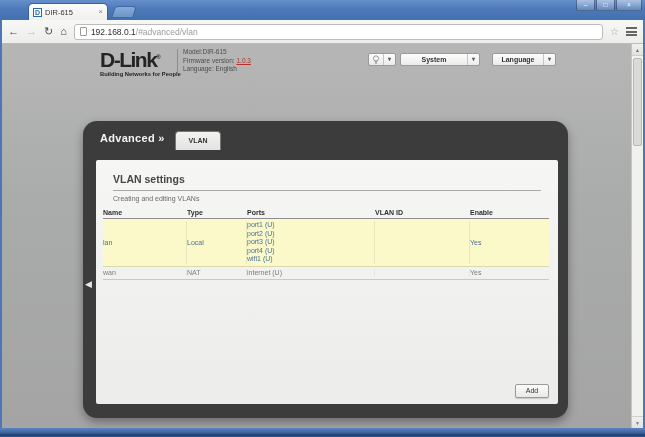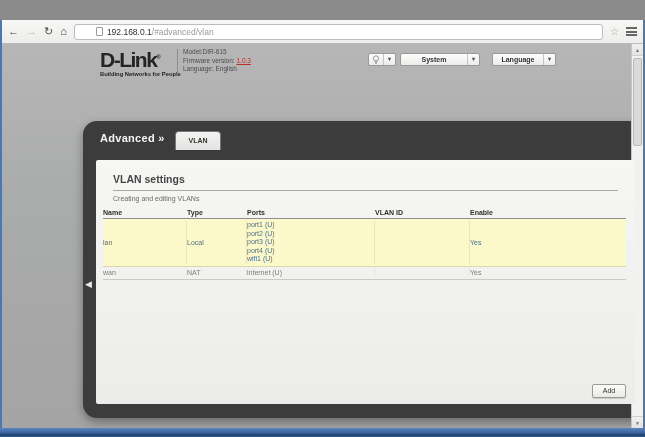--- a/index.html
+++ b/index.html
@@ -26,21 +26,21 @@
     color:#fff; font-size:6.5px; line-height:9px; text-align:center; }
   .win-btn.min { width:19px; } .win-btn.max { width:19px; } .win-btn.close { width:26px; }
 
   
   .toolbar { position:absolute; top:20px; left:2px; right:2px; height:24px;
     background:linear-gradient(180deg,#f7f7f6,#ededeb); border-bottom:1px solid #bcbcba;
     display:flex; align-items:center; padding:0 6px; gap:7px; }
   .nav-ico { font-size:11px; line-height:11px; color:#4a4a4a; }
   .nav-ico.disabled { color:#bdbdbb; }
   .urlbox { flex:1; height:16px; background:#fff; border:1px solid #bcbcba; border-radius:3px;
-    display:flex; align-items:center; padding:0 21px; gap:4px; }
+    display:flex; align-items:center; padding:0 5px; gap:4px; }
   .page-ico { width:7px; height:9px; background:#fff; border:1px solid #9a9a9a; border-radius:1px; flex:0 0 auto; }
   .url-text { font-size:8.5px; white-space:nowrap; }
   .url-host { color:#2f2f2f; } .url-path { color:#9a9a9a; }
   .star { font-size:10px; color:#a0a0a0; line-height:10px; }
   .menu-ico { width:11px; flex:0 0 auto; }
   .menu-ico div { height:2px; background:#666; margin:1.5px 0; }
 
   
   .viewport { position:absolute; top:44px; left:2px; right:2px; bottom:9px;
     background:linear-gradient(180deg,#b6b6b6 0%,#aaabab 40%,#a4a4a4 100%); overflow:hidden; }
@@ -67,21 +67,21 @@
   .scrollbar { position:absolute; top:0; bottom:0; right:0; width:12px;
     background:#f1f1ef; border-left:1px solid #c5c5c3; }
   .sb-btn { position:absolute; left:0; right:0; height:12px; background:linear-gradient(180deg,#f0f0ee,#e2e2e0);
     color:#707070; font-size:5px; text-align:center; line-height:12px; }
   .sb-up { top:0; border-bottom:1px solid #cfcfcd; }
   .sb-down { bottom:0; border-top:1px solid #cfcfcd; }
   .sb-thumb { position:absolute; left:1px; right:1px; top:14px; height:88px;
     background:#dadad8; border:1px solid #b8b8b6; border-radius:2px; }
 
   
-  .panel { position:absolute; left:81px; top:77px; width:562px; height:297px;
+  .panel { position:absolute; left:81px; top:77px; width:485px; height:297px;
     background:#3c3c3c; border-radius:14px; box-shadow:0 4px 10px rgba(0,0,0,.35); }
   .breadcrumb { position:absolute; left:17px; top:11px; font-size:11px; font-weight:bold;
     color:#f5f5f5; letter-spacing:.3px; }
   .vlan-tab { position:absolute; left:92px; top:10px; width:46px; height:19px;
     background:linear-gradient(180deg,#f2f2f0,#e3e3e1); border:1px solid #777; border-bottom:none;
     border-radius:4px 4px 0 0; font-size:7px; font-weight:bold; color:#333;
     text-align:center; line-height:18px; z-index:2; }
   .collapse { position:absolute; left:2px; top:158px; color:#e9e9e9; font-size:9px; }
 
   
@@ -114,20 +114,33 @@
   .frame-left { position:absolute; left:0; top:20px; bottom:0; width:2px; background:#4c77b4; }
   .frame-right { position:absolute; right:0; top:20px; bottom:0; width:2px; background:#4c77b4; }
   .frame-bottom { position:absolute; left:0; right:0; bottom:0; height:9px;
     background:linear-gradient(180deg,#5b84c0 0%,#39619c 55%,#1e3c6b 80%,#3a5f98 100%); }
 </style>
 </head>
 <body>
 
 <div class="window">
 
+  <div class="titlebar">
+    <div class="tab">
+      <span class="favicon">D</span>
+      <span class="tab-title">DIR-615</span>
+      <span class="tab-close">×</span>
+    </div>
+    <div class="newtab"></div>
+    <div class="win-controls">
+      <div class="win-btn min">–</div>
+      <div class="win-btn max">□</div>
+      <div class="win-btn close">×</div>
+    </div>
+  </div>
 
   <div class="toolbar">
     <span class="nav-ico">←</span>
     <span class="nav-ico disabled">→</span>
     <span class="nav-ico">↻</span>
     <span class="nav-ico">⌂</span>
     <div class="urlbox">
       <span class="page-ico"></span>
       <span class="url-text">
         <span class="url-host">192.168.0.1</span><span class="url-path">/#advanced/vlan</span>

